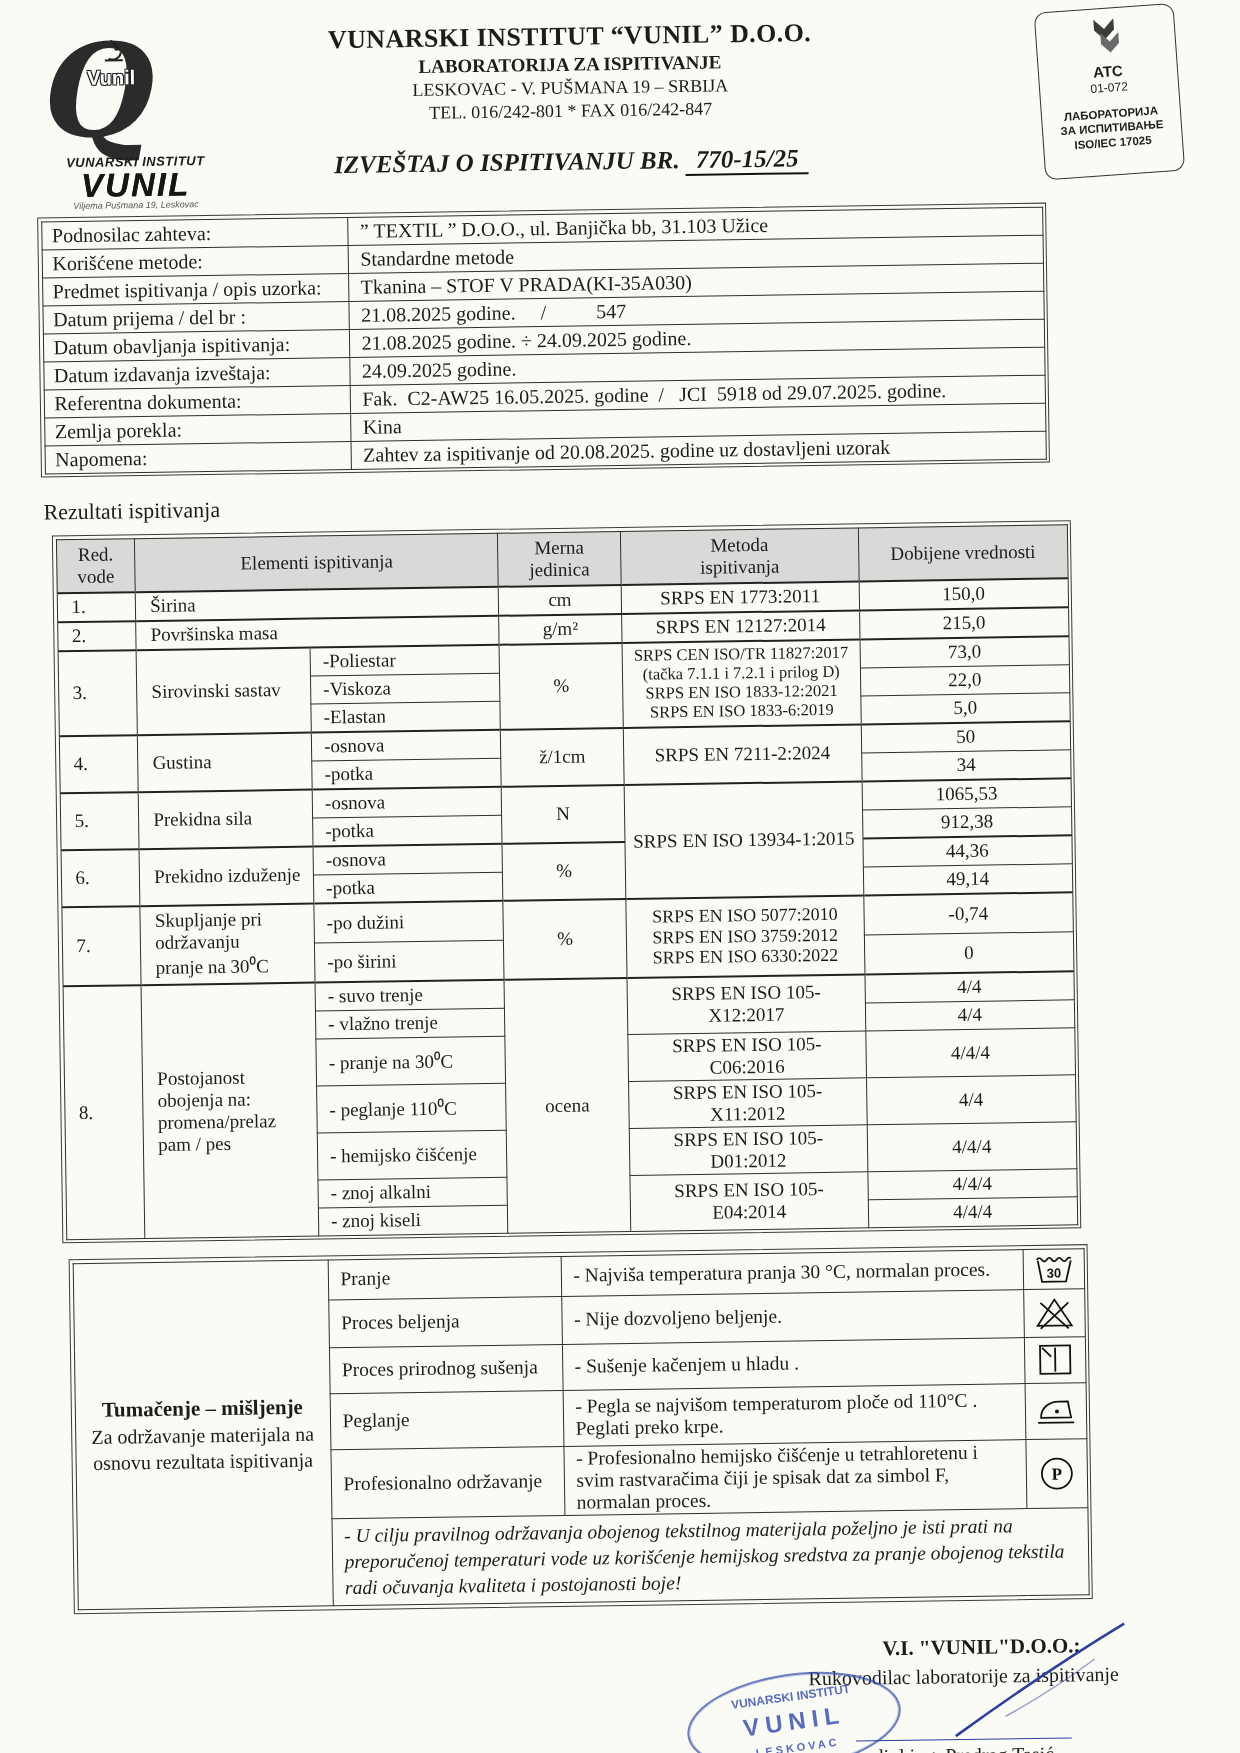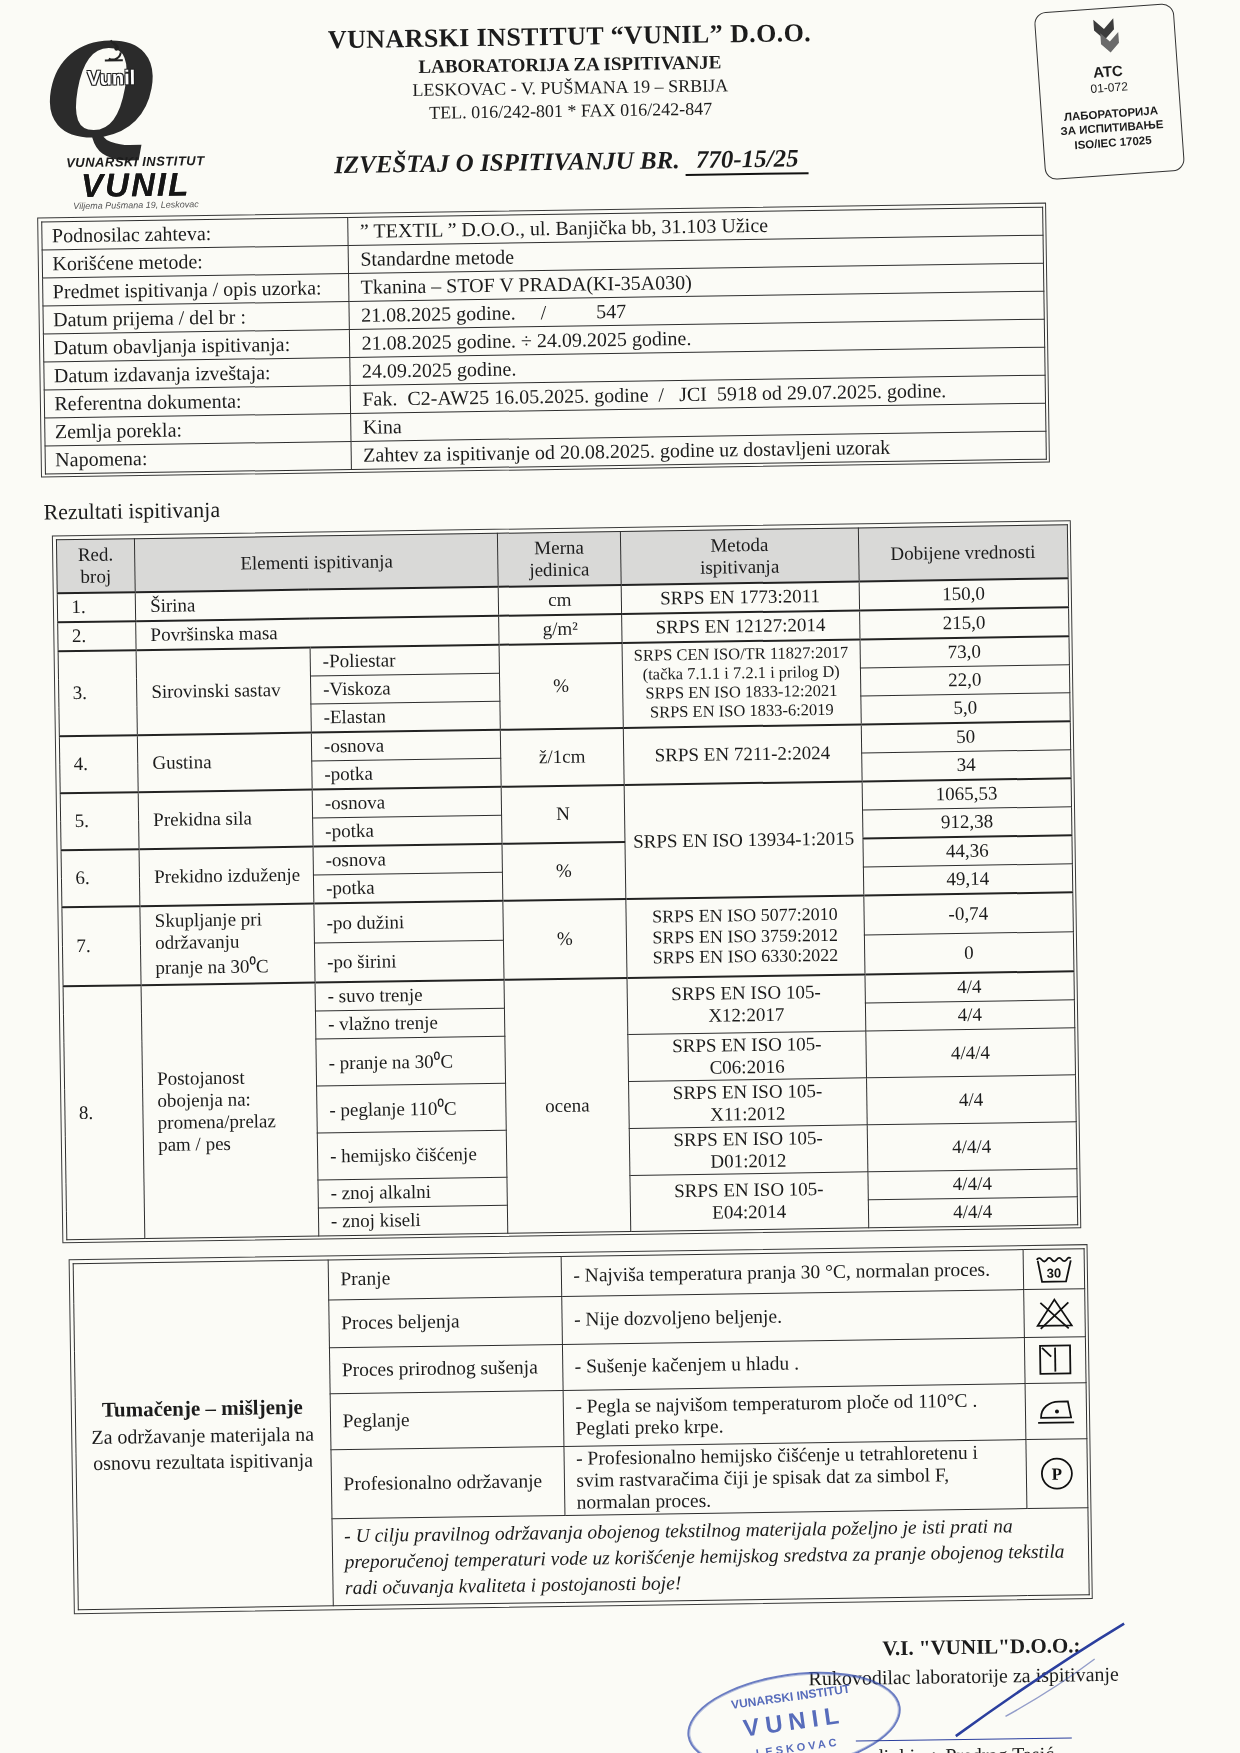--- a/index.html
+++ b/index.html
@@ -172,21 +172,21 @@
           <col style="width:60px">
           <col style="width:178px">
           <col style="width:202px">
           <col style="width:112px">
           <col style="width:238px">
           <col style="width:208px">
         </colgroup>
       <thead>
         <tr>
           <th>Red.
-broj</th>
+vode</th>
           <th colspan="2">Elementi ispitivanja</th>
           <th>Merna
 jedinica</th>
           <th>Metoda
 ispitivanja</th>
           <th>Dobijene vrednosti</th>
         </tr>
       </thead>
       <tbody>
 

